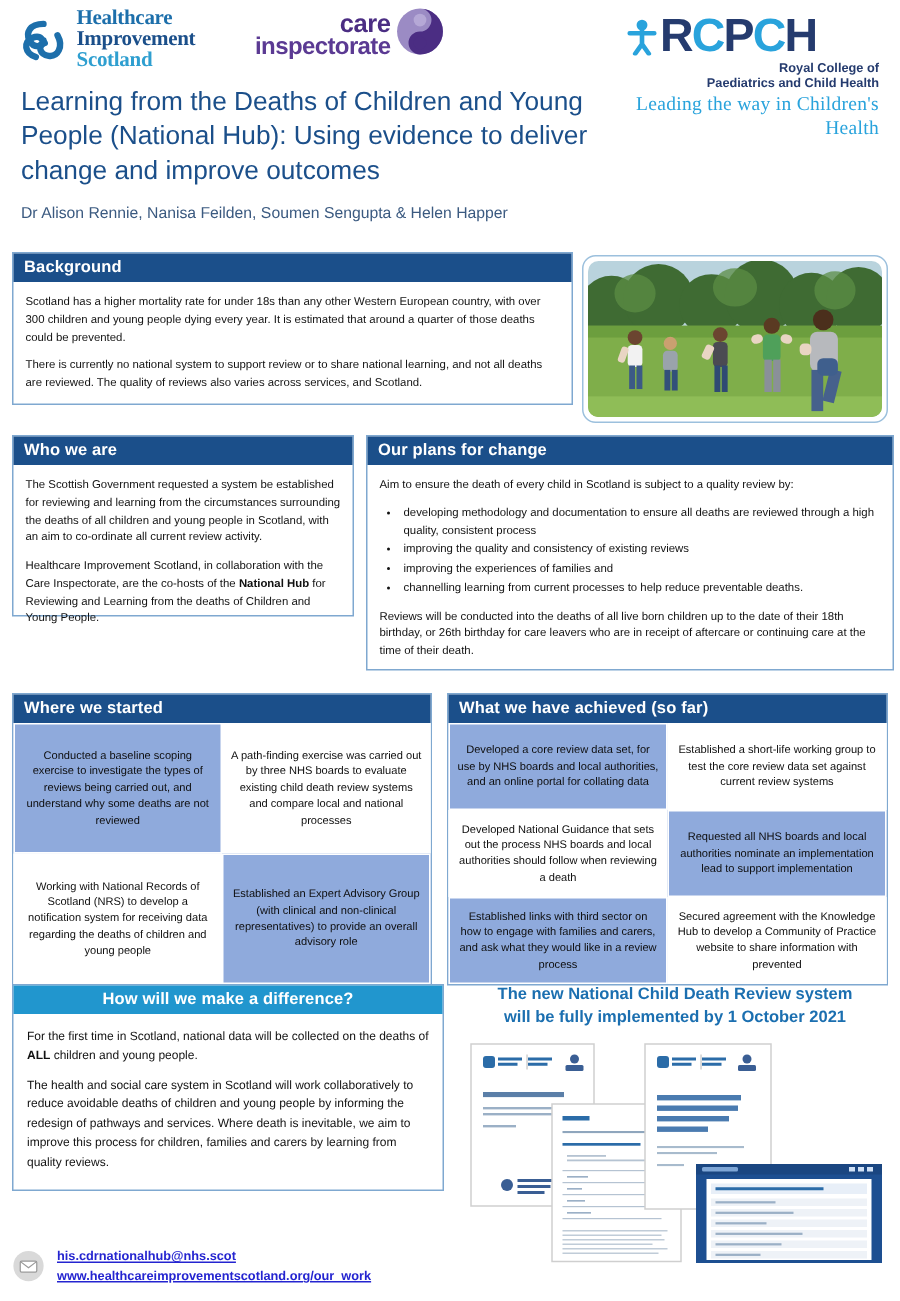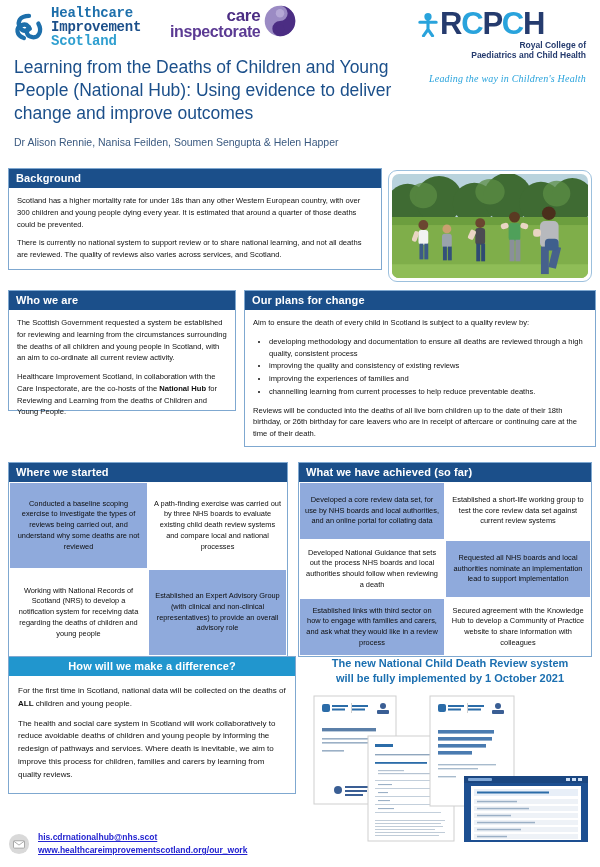--- a/index.html
+++ b/index.html
@@ -11,39 +11,39 @@
     overflow: hidden;
   }
   .poster { position: relative; width: 600px; height: 867px; padding: 0 8px; }
 
   
   .header { position: relative; height: 160px; }
   .logo-row { position: relative; height: 52px; }
 
   .logo-his { position: absolute; left: 4px; top: 6px; display: flex; align-items: center; gap: 5px; }
   .his-mark { width: 34px; height: 34px; flex: none; }
-  .his-text { line-height: 1.0; font-family: Liberation Mono, monospace; font-weight: bold; font-size: 14px; color: #1b6ea8; letter-spacing: -0.2px; }
+  .his-text { line-height: 1.0; font-family: Liberation Serif, serif; font-weight: bold; font-size: 14px; color: #1b6ea8; letter-spacing: -0.2px; }
   .his-text .l1 { color: #1d6fab; }
   .his-text .l2 { color: #1b4f8a; }
   .his-text .l3 { color: #2f9fd0; }
 
   .logo-care { position: absolute; left: 162px; top: 4px; display: flex; align-items: flex-end; gap: 3px; }
   .care-text { text-align: right; line-height: 0.95; font-family: "Liberation Sans", sans-serif; font-weight: bold; color: #4b2d83; }
   .care-text .c1 { font-size: 17px; letter-spacing: -0.3px; display: block; }
   .care-text .c2 { font-size: 16px; letter-spacing: -0.4px; display: block; color: #5b3a93; }
   .care-mark { width: 34px; height: 34px; flex: none; margin-bottom: 1px; }
 
   .logo-rcpch { position: absolute; right: 6px; top: 8px; text-align: right; width: 168px; }
   .rcpch-top { display: flex; align-items: center; gap: 2px; }
   .rcpch-star { width: 20px; height: 26px; flex: none; }
   .rcpch-word { font-family: "Liberation Sans", sans-serif; font-weight: bold; font-size: 31px; letter-spacing: -1.2px; line-height: 1; }
   .rcpch-word .d { color: #253b6e; }
   .rcpch-word .c { color: #29a3dc; }
   .rcpch-sub { font-size: 8.5px; font-weight: bold; color: #253b6e; line-height: 1.15; margin-top: 2px; }
-  .rcpch-tag { font-family: "Liberation Serif", serif; font-style: italic; font-size: 10px; color: #29a3dc; margin-top: 12px; letter-spacing: 0.2px; }
+  .rcpch-tag { font-family: "Liberation Serif", serif; font-size: 13px; color: #29a3dc; margin-top: 0; letter-spacing: 0.2px; }
 
   .title {
     position: absolute; left: 6px; top: 56px; width: 412px;
     font-size: 17.5px; line-height: 1.32; color: #1b4f8a; font-weight: normal;
   }
   .authors {
     position: absolute; left: 6px; top: 136px;
     font-size: 10.5px; color: #3b5a80;
   }
 
@@ -281,21 +281,21 @@
     </section>
 
     <section class="box achieved-box">
       <div class="box-hd">What we have achieved (so far)</div>
       <div class="grid grid2">
         <div class="cell blue">Developed a core review data set, for use by NHS boards and local authorities, and an online portal for collating data</div>
         <div class="cell white">Established a short-life working group to test the core review data set against current review systems</div>
         <div class="cell white">Developed National Guidance that sets out the process NHS boards and local authorities should follow when reviewing a death</div>
         <div class="cell blue">Requested all NHS boards and local authorities nominate an implementation lead to support implementation</div>
         <div class="cell blue">Established links with third sector on how to engage with families and carers, and ask what they would like in a review process</div>
-        <div class="cell white">Secured agreement with the Knowledge Hub to develop a Community of Practice website to share information with colleagues</div>
+        <div class="cell white">Secured agreement with the Knowledge Hub to develop a Community of Practice website to share information with prevented</div>
       </div>
     </section>
   </div>
 
   <div class="row4">
     <section class="box diff-box">
       <div class="box-hd light center">How will we make a difference?</div>
       <div class="box-bd">
         <p><span>For the first time in Scotland, national data will be collected on the deaths of </span><b>ALL</b><span> children and young people.</span></p>
         <p>The health and social care system in Scotland will work collaboratively to reduce avoidable deaths of children and young people by informing the redesign of pathways and services. Where death is inevitable, we aim to improve this process for children, families and carers by learning from quality reviews.</p>

